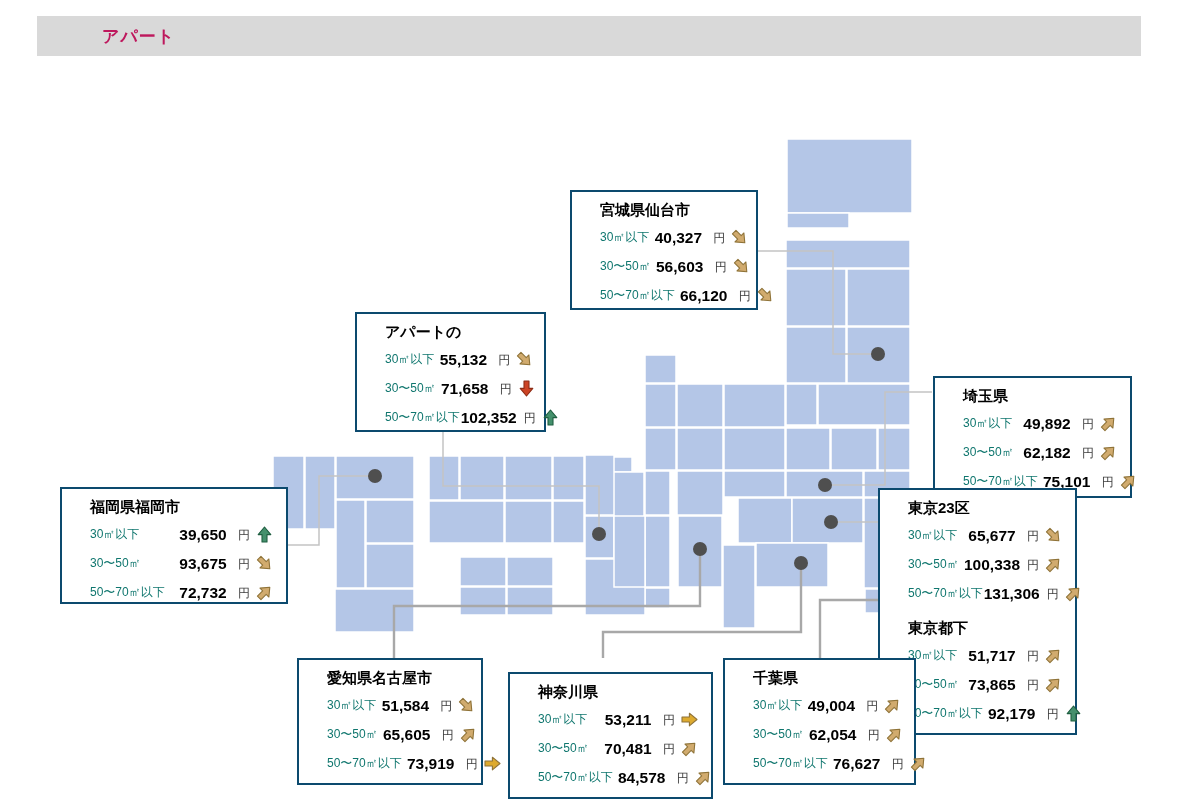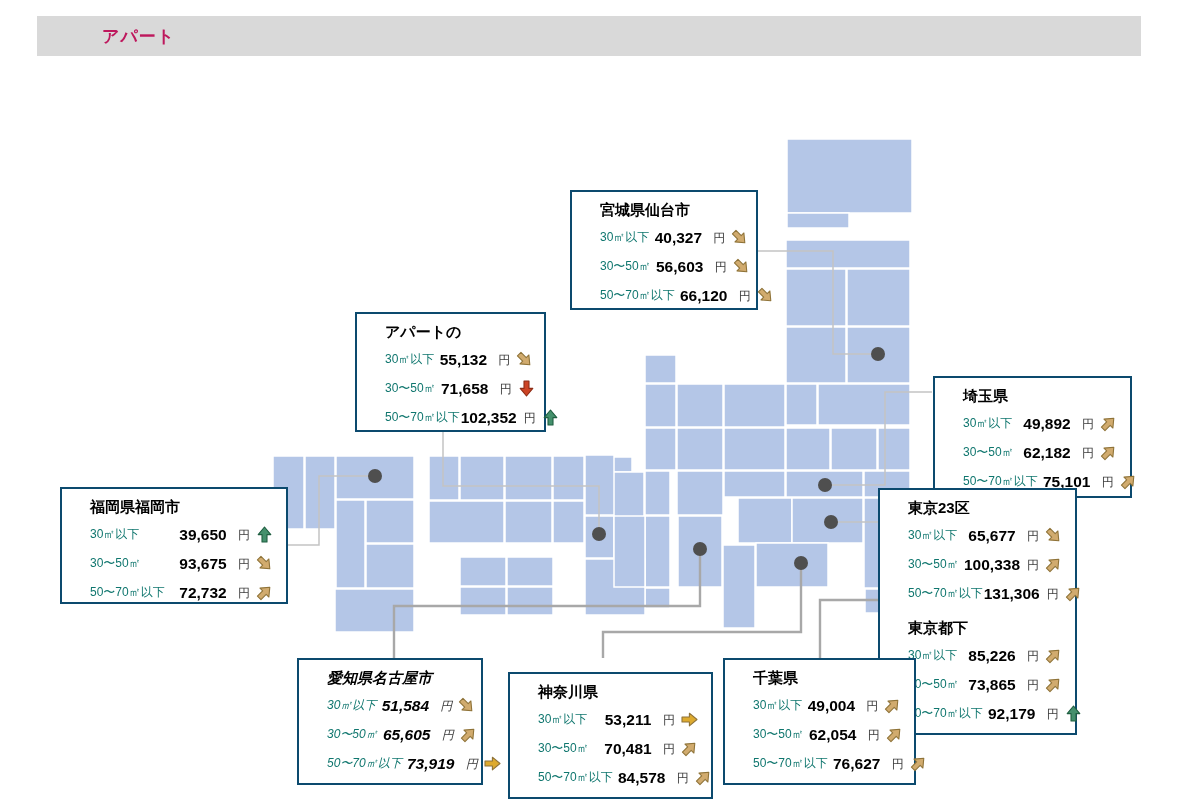--- a/index.html
+++ b/index.html
@@ -308,21 +308,21 @@
                 <path d="M2,7 L9.4,7 L9.4,3.2 L17,9.5 L9.4,15.8 L9.4,12 L2,12 Z" fill="#d1ab6e" stroke="#8f7338" stroke-width="1.1" stroke-linejoin="round"></path>
               </g>
             </svg>
           </span>
       </div>
     </div>
     <div class="box-section">
       <div class="box-title">東京都下</div>
       <div class="box-row">
         <span class="row-label">30㎡以下</span>
-        <span class="row-value">85,226</span>
+        <span class="row-value">51,717</span>
         <span class="row-unit">円</span>
         <span class="trend">
             <svg width="19" height="19" viewBox="0 0 19 19">
               <g transform="rotate(-45 9.5 9.5)">
                 <path d="M2,7 L9.4,7 L9.4,3.2 L17,9.5 L9.4,15.8 L9.4,12 L2,12 Z" fill="#d1ab6e" stroke="#8f7338" stroke-width="1.1" stroke-linejoin="round"></path>
               </g>
             </svg>
           </span>
       </div>
       <div class="box-row">
@@ -345,21 +345,21 @@
             <svg width="19" height="19" viewBox="0 0 19 19">
               <g transform="rotate(-90 9.5 9.5)">
                 <path d="M2,7 L9.4,7 L9.4,3.2 L17,9.5 L9.4,15.8 L9.4,12 L2,12 Z" fill="#44906c" stroke="#1f5e41" stroke-width="1.1" stroke-linejoin="round"></path>
               </g>
             </svg>
           </span>
       </div>
     </div>
   </div>
 
-  <div class="info-box" style="left:297px;top:658px;width:186px;height:127px;font-style:italic;">
+  <div class="info-box" style="left:297px;top:658px;width:186px;height:127px;">
     <div class="box-title">愛知県名古屋市</div>
     <div class="box-row">
       <span class="row-label">30㎡以下</span>
       <span class="row-value">51,584</span>
       <span class="row-unit">円</span>
       <span class="trend">
           <svg width="19" height="19" viewBox="0 0 19 19">
             <g transform="rotate(45 9.5 9.5)">
               <path d="M2,7 L9.4,7 L9.4,3.2 L17,9.5 L9.4,15.8 L9.4,12 L2,12 Z" fill="#d1ab6e" stroke="#8f7338" stroke-width="1.1" stroke-linejoin="round"></path>
             </g>

